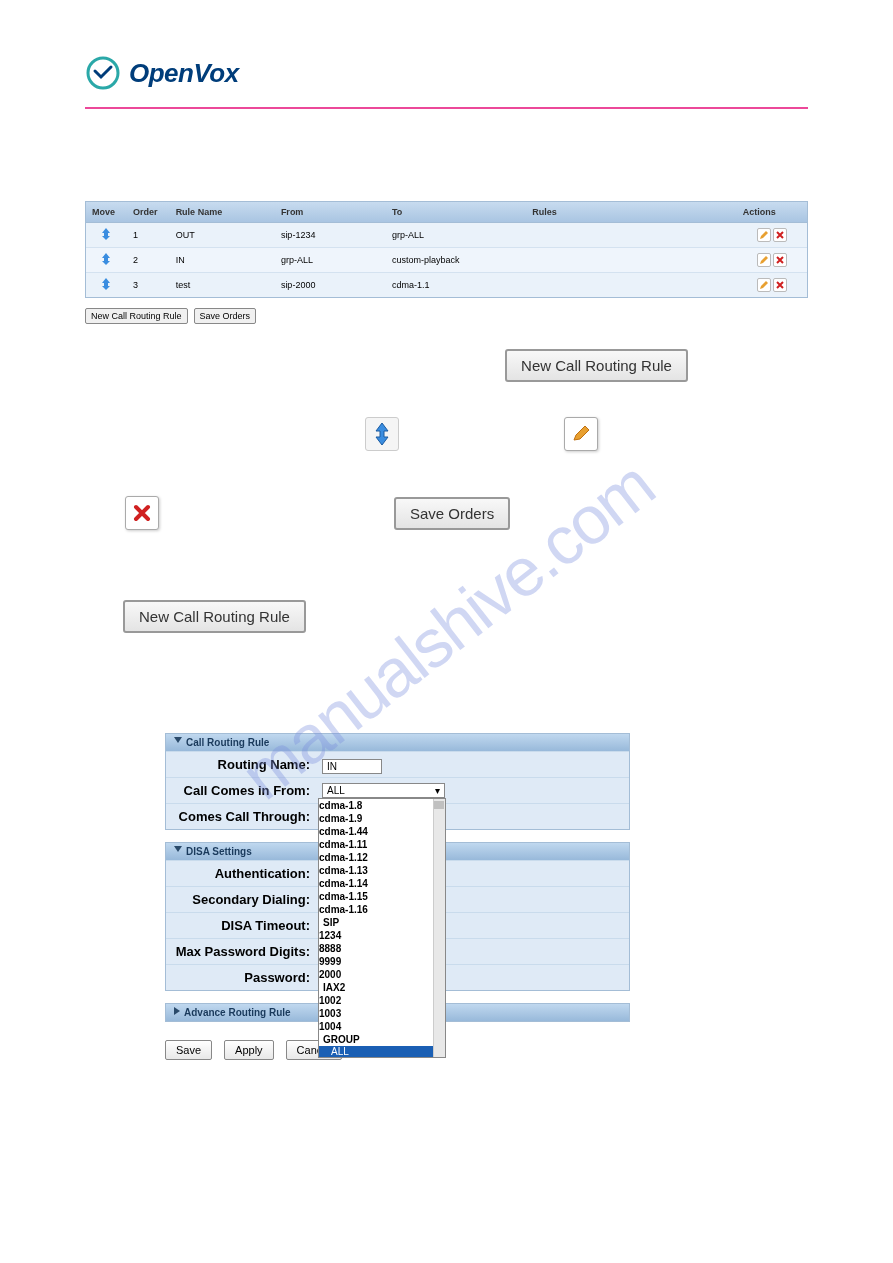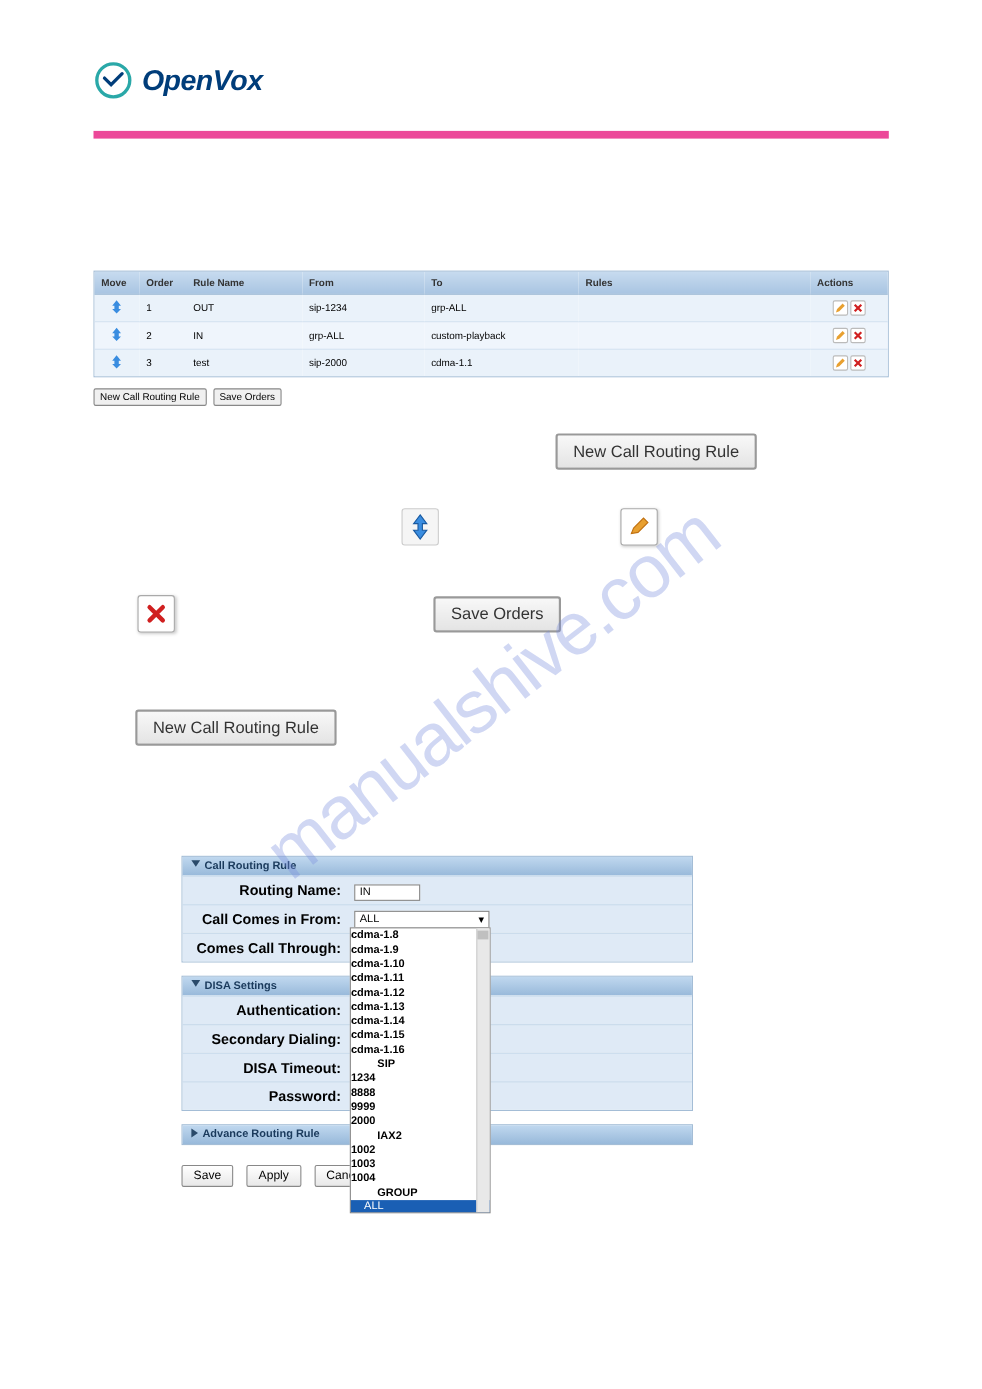--- a/index.html
+++ b/index.html
@@ -1,19 +1,19 @@
 <!DOCTYPE html>
 <html><head>
   <meta charset="utf-8">
   <style>
     * { margin: 0; padding: 0; box-sizing: border-box; }
     body { font-family: Arial, sans-serif; background: #fff; width: 893px; position: relative; }
     
     .page { padding: 55px 85px; }
-    .header { border-bottom: 7px solid #ec4899; padding-bottom: 28px; margin-bottom: 120px; }
+    .header { border-bottom: 2px solid #ec4899; padding-bottom: 16px; margin-bottom: 92px; }
     .logo { display: flex; align-items: center; gap: 8px; }
     .logo-icon { width: 36px; height: 36px; }
     .logo-text { font-size: 26px; font-weight: bold; font-style: italic; color: #003d7a; letter-spacing: -0.5px; }
     
     
     .table-wrap { border: 1px solid #a4bdd6; margin-bottom: 10px; }
     .rules-table { width: 100%; border-collapse: collapse; font-size: 9px; }
     .rules-table th { background: linear-gradient(#c7dbef,#a9c5e2); text-align: left; padding: 5px 6px; font-weight: bold; color: #333; border-bottom: 1px solid #a4bdd6; }
     .rules-table td { padding: 4px 6px; background: #eaf2fa; border-top: 1px solid #d4e2f0; }
     .rules-table tr:nth-child(even) td { background: #eff5fc; }
@@ -45,21 +45,21 @@
     .tri-down { width:0; height:0; border-left:4px solid transparent; border-right:4px solid transparent; border-top:6px solid #2a4a6a; }
     .tri-right { width:0; height:0; border-top:4px solid transparent; border-bottom:4px solid transparent; border-left:6px solid #2a4a6a; }
     .form-row { display:flex; align-items:center; background:#dfeaf6; border-top:1px solid #c9dbec; min-height: 26px; }
     .form-label { width: 150px; text-align: right; font-size: 13px; padding: 4px 6px; font-weight: bold; }
     .form-field { flex:1; padding: 3px 6px; }
     .text-input { border:1px solid #888; font-size:10px; padding:1px 4px; width:60px; background:#fff; }
     .select-box { border:1px solid #888; font-size:10px; padding:1px 4px; width:123px; background:#fff; display:flex; justify-content:space-between; align-items:center; cursor:pointer; }
     
     .dropdown { position:absolute; left: 233px; top: 65px; width: 128px; background:#fff; border:1px solid #888; font-size:10px; z-index:10; }
     .dd-item { padding: 0 4px 0 0; line-height:13px; cursor:pointer;font-weight:bold; }
-    .dd-group { padding: 0 4px; line-height:13px; font-weight:bold;margin-left:20px; }
+    .dd-group { padding: 0 4px; line-height:13px; font-weight:bold; }
     .dd-selected { background:#1a5fb4; color:#fff; padding:0 12px; }
     .dd-scroll { position:absolute; right:0; top:0; width:12px; height:100%; background:#e8e8e8; border-left:1px solid #ccc; }
     .dd-thumb { position:absolute; right:1px; top:2px; width:10px; height:8px; background:#c0c0c0; }
     
     .action-btns { display:flex; gap:12px; margin-top: 18px; }
     .act-btn { border:1px solid #888; background:linear-gradient(#fff,#e8e8e8); font-size:11px; padding:3px 10px; border-radius:2px; cursor:pointer; }
     
     .watermark { position:absolute; left: 50%; top: 630px; transform: translate(-50%,-50%) rotate(-38deg); font-size: 68px; color: rgba(120,140,220,0.35); font-family: Arial; white-space:nowrap; pointer-events:none; z-index: 5; letter-spacing: -2px; }
   </style>
 </head>
@@ -227,37 +227,41 @@
         </div>
       <div class="form-row">
           <div class="form-label">Secondary Dialing:</div>
           <div class="form-field"></div>
         </div>
       <div class="form-row">
           <div class="form-label">DISA Timeout:</div>
           <div class="form-field"></div>
         </div>
       <div class="form-row">
+          <div class="form-label">Max Password Digits:</div>
+          <div class="form-field"></div>
+        </div>
+      <div class="form-row">
           <div class="form-label">Password:</div>
           <div class="form-field"></div>
         </div>
     </div>
 
     <div class="panel">
       <div class="panel-head">
         <span class="tri-right"></span>
         <span>Advance Routing Rule</span>
       </div>
     </div>
 
     <div class="dropdown">
       <div id="dd-cdma">
           <div class="dd-item">cdma-1.8</div>
           <div class="dd-item">cdma-1.9</div>
-          <div class="dd-item">cdma-1.10</div>
+          <div class="dd-item">cdma-1.44</div>
           <div class="dd-item">cdma-1.11</div>
           <div class="dd-item">cdma-1.12</div>
           <div class="dd-item">cdma-1.13</div>
           <div class="dd-item">cdma-1.14</div>
           <div class="dd-item">cdma-1.15</div>
           <div class="dd-item">cdma-1.16</div>
         </div>
       <div class="dd-group">SIP</div>
       <div id="dd-sip">
           <div class="dd-item">1234</div>

